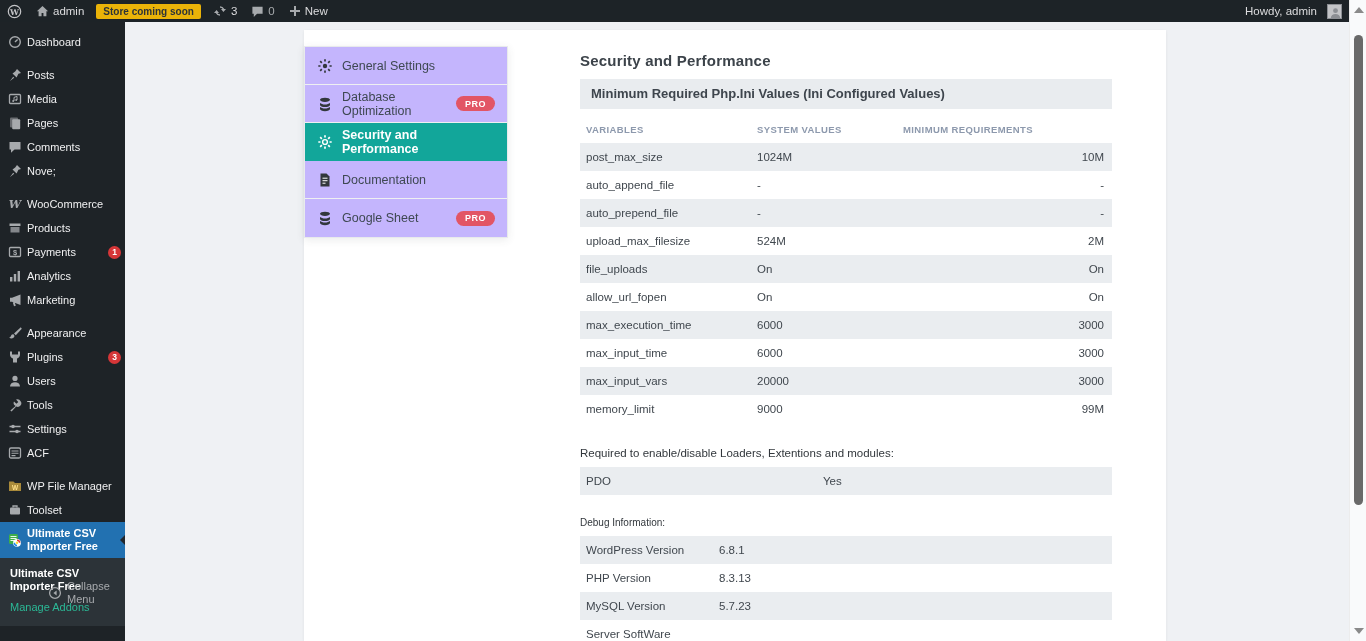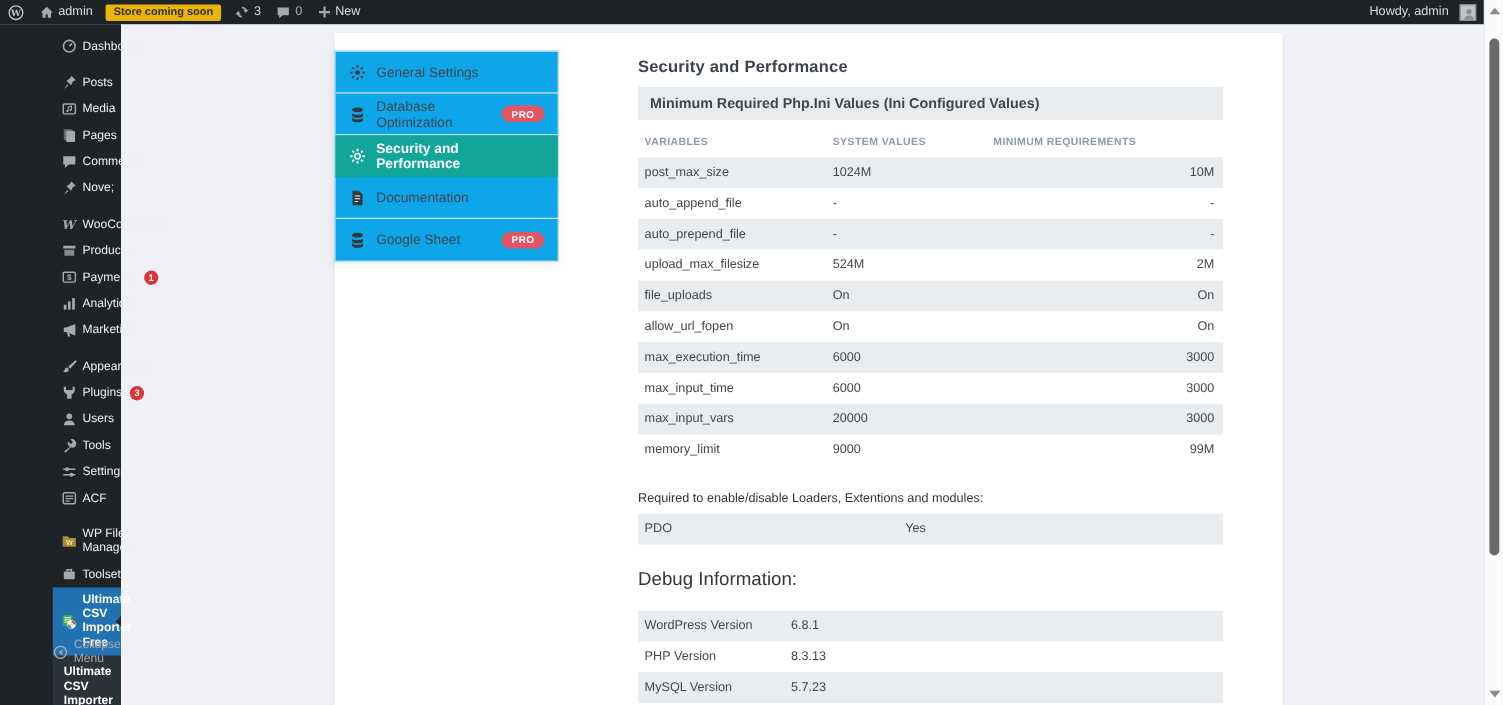--- a/index.html
+++ b/index.html
@@ -11,21 +11,21 @@
     display:flex; align-items:center; z-index:50; font-size:11.5px; color:#dcdcde; }
   #adminbar .abitem { display:flex; align-items:center; gap:4px; padding:0 7px; height:22px; cursor:pointer; white-space:nowrap; }
   #adminbar svg { display:block; }
   .ab-count-dim { color:#a7aaad; }
   .store-chip { background:#eab308; color:#2c3338; font-size:10px; font-weight:bold; padding:2px 7px; border-radius:2px; margin:0 5px; }
   .ab-right { margin-left:auto; display:flex; align-items:center; }
   .avatar { width:15px; height:15px; background:#c3c4c7; border:1px solid #8c8f94; margin-left:6px; position:relative; overflow:hidden; }
   .avatar svg{ position:absolute; top:1px; left:1px; }
 
   
-  #sidebar { position:absolute; top:22px; left:0; width:110px; bottom:0; background:#1e2327; font-size:11px; color:#f0f0f1;padding-left:48px; }
+  #sidebar { position:absolute; top:22px; left:0; width:125px; bottom:0; background:#1e2327; font-size:11px; color:#f0f0f1; }
   #sidebar .menu { padding-top:8px; }
   .mi { display:flex; align-items:center; gap:5px; padding:5px 4px 5px 8px; line-height:13px; cursor:pointer; position:relative; }
   .mi .ic { width:14px; height:14px; flex:0 0 14px; display:flex; align-items:center; justify-content:center; }
   .mi .ic svg { display:block; }
   .mi .lbl { flex:1; }
   .gap { height:9px; }
   .badge-red { background:#d63638; color:#fff; font-size:8.5px; font-weight:bold; min-width:13px; height:13px; border-radius:7px;
     display:inline-flex; align-items:center; justify-content:center; padding:0 3px; margin-left:2px; }
   .mi.active-blue { background:#2271b1; color:#fff; font-weight:bold; }
   .mi.active-blue::after { content:""; position:absolute; right:0; top:50%; margin-top:-5px;
@@ -33,21 +33,21 @@
   .submenu { background:#2c3338; padding:5px 0 8px 0; }
   .submenu .smi { padding:4px 8px 4px 10px; line-height:13px; cursor:pointer; }
   .smi.current { color:#fff; font-weight:bold; }
   .smi.addons { color:#2bb996; }
   .collapse-item { position:absolute; bottom:30px; left:0; right:0; color:#a7aaad;margin-left:40px; }
 
   
   #card { position:absolute; left:304px; top:30px; width:862px; bottom:0; background:#fff; box-shadow:0 1px 3px rgba(0,0,0,.07); }
 
   
-  #tabs { position:absolute; left:0; top:16px; width:204px; background:#0ea5e9; border:1px solid #e8eaec;
+  #tabs { position:absolute; left:0; top:16px; width:204px; background:#c4b5fd; border:1px solid #e8eaec;
     box-shadow:0 2px 8px rgba(60,64,67,.10); }
   .tab { height:38px; display:flex; align-items:center; gap:9px; padding:0 12px; font-size:12.5px; font-weight:500;
     color:#3e4852; border-bottom:1px solid #eef0f1; cursor:pointer; }
   .tab:last-child { border-bottom:none; }
   .tab .tic { width:16px; height:16px; flex:0 0 16px; color:#32373c; }
   .tab.active { background:#12a69a; color:#fff; font-weight:bold; border-color:#12a69a; }
   .tab.active .tic { color:#fff; }
   .pro { margin-left:auto; background:#e25565; color:#fff; font-size:9px; font-weight:bold; letter-spacing:.5px;
     padding:2.5px 9px; border-radius:9px; }
 
@@ -56,21 +56,21 @@
   .page-title { font-size:15px; font-weight:bold; color:#3c434a; margin-bottom:10px; letter-spacing:.2px; }
   .section-header { background:#e9ecef; color:#3e454d; font-size:13px; font-weight:bold; padding:7px 11px; height:30px; }
   .thead { display:grid; grid-template-columns:171px 146px 1fr; padding:9px 8px 8px 6px; font-size:9.5px; font-weight:bold;
     color:#8d99ad; letter-spacing:.4px; margin-top:6px; }
   .trow { display:grid; grid-template-columns:171px 146px 1fr; padding:7px 8px 7px 6px; font-size:11.5px; color:#40474e; line-height:14px; }
   .trow .c3 { text-align:right; }
   .ptable .trow:nth-of-type(odd) { background:#eaedf0; }
   .sub-label { font-size:11.5px; color:#32373c; margin:24px 0 8px 0; }
   .pdo-row { display:grid; grid-template-columns:237px 1fr; padding:7px 8px 7px 6px; font-size:11.5px; color:#40474e;
     line-height:14px; background:#eaedf0; }
-  .dbg-label { font-size:17px; color:#32373c; margin:22px 0 18px 0; }
+  .dbg-label { font-size:10px; color:#32373c; margin:22px 0 8px 0; }
   .dtable .trow { grid-template-columns:133px 1fr; }
   .dtable .trow:nth-of-type(odd) { background:#eaedf0; }
 
   
   #scrollbar { position:absolute; top:0; right:0; width:17px; height:641px; background:#f9fafb; border-left:1px solid #ececec; z-index:60; }
   .sb-arrow { position:absolute; left:4px; width:0; height:0; cursor:pointer; }
   .sb-up { top:7px; border-left:5px solid transparent; border-right:5px solid transparent; border-bottom:6px solid #8a8a8a; }
   .sb-down { bottom:7px; border-left:5px solid transparent; border-right:5px solid transparent; border-top:6px solid #8a8a8a; }
   .sb-thumb { position:absolute; left:4px; top:35px; width:9px; height:470px; background:#696969; border-radius:5px; cursor:pointer; }
 </style>

